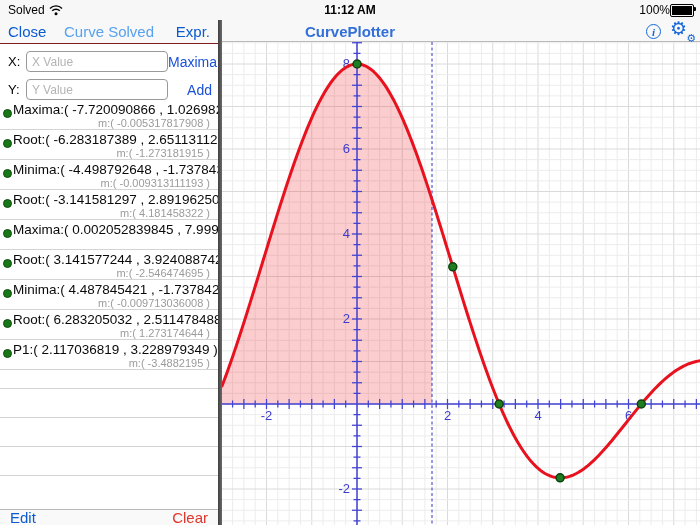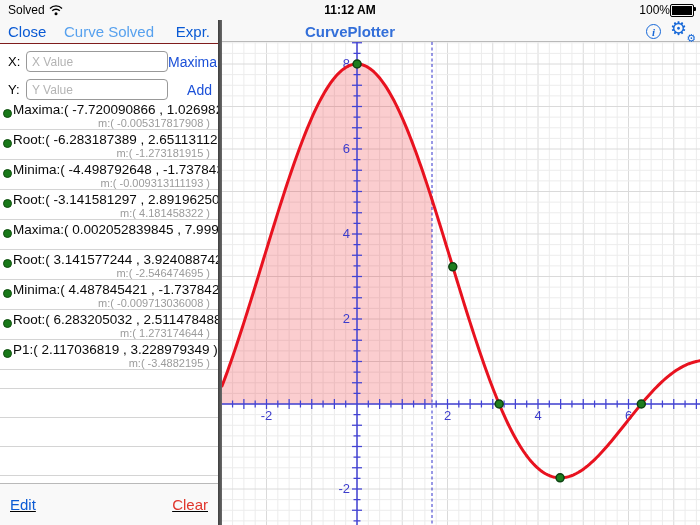--- a/index.html
+++ b/index.html
@@ -26,23 +26,23 @@
     font-family:"Liberation Sans",sans-serif;font-size:12px;color:#333;padding:0 5px;outline:none;min-width:0;}
   .xy-row input::placeholder{color:#b4b4b4;}
   .xy-btn{width:44px;text-align:right;font-size:14px;color:#1b50d8;cursor:pointer;}
   .results{position:absolute;left:0;top:80px;width:218px;}
   .res-row{position:relative;height:29px;border-bottom:1px solid #d4d4d4;padding-left:13px;cursor:pointer;}
   .res-dot{position:absolute;left:3px;top:9px;width:9px;height:9px;border-radius:50%;
     background:#187818;border:1px solid #0d4d0d;box-sizing:border-box;}
   .res-l1{font-size:13.5px;color:#0a0a0a;line-height:15px;padding-top:2px;white-space:nowrap;overflow:hidden;}
   .res-l2{font-size:11px;color:#9b9b9b;line-height:12px;text-align:right;padding-right:8px;white-space:nowrap;overflow:hidden;}
   .empty-row{border-bottom:1px solid #d4d4d4;}
-  .side-toolbar{position:absolute;left:0;bottom:0;width:218px;height:42px;background:#f9f9f9;
+  .side-toolbar{position:absolute;left:0;bottom:0;width:218px;height:16px;background:#f9f9f9;
     border-top:1px solid #b9b9b9;display:flex;justify-content:space-between;align-items:center;
-    padding:0 10px;box-sizing:border-box;font-size:15px;text-decoration:underline;}
+    padding:0 10px;box-sizing:border-box;font-size:15px;}
   .tb-edit{color:#0a5ad4;cursor:pointer;}
   .tb-clear{color:#e0352b;cursor:pointer;}
   
   .divider{position:absolute;left:218px;top:20px;width:4px;height:505px;
     background:linear-gradient(to right,#3f3f3f,#6a6a6a);}
   
   .main{position:absolute;left:222px;top:20px;width:560px;height:505px;}
   .main-nav{position:absolute;left:0;top:0;width:478px;height:21px;background:#f8f8f8;
     border-bottom:1px solid #b9b9b9;}
   .main-title{position:absolute;left:128px;top:3px;transform:translateX(-50%);

